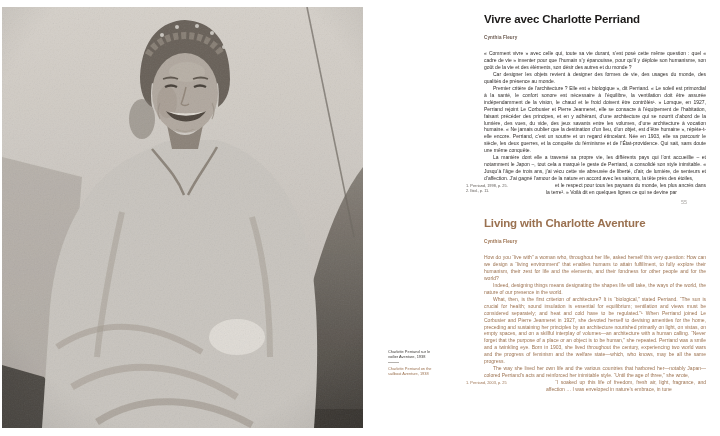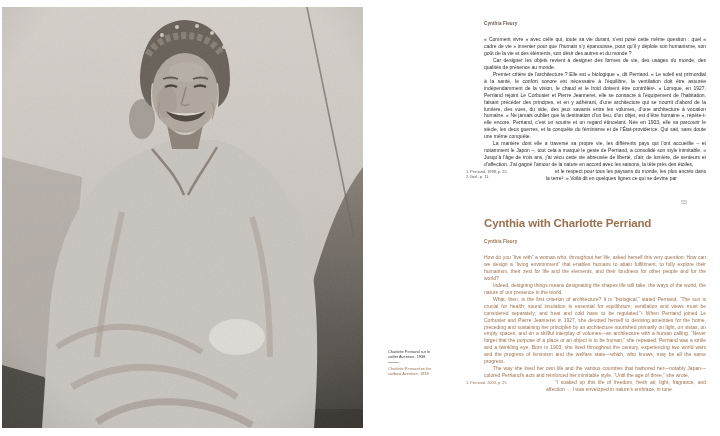--- a/index.html
+++ b/index.html
@@ -117,40 +117,41 @@
         <rect width="361" height="421" filter="url(#grain)" opacity="0.16" style="mix-blend-mode:multiply"></rect>
         <rect width="361" height="421" filter="url(#grain)" opacity="0.10" style="mix-blend-mode:screen"></rect>
         <rect width="361" height="421" fill="url(#vg)"></rect>
       </svg>
     </figure>
   </div>
 
   <div class="right-page">
 
     <section class="col section-fr">
+      <h1 class="title">Vivre avec Charlotte Perriand</h1>
       <div class="author">Cynthia Fleury</div>
       <div class="body">
         <p class="first">« Comment vivre » avec celle qui, toute sa vie durant, s’est posé cette même question : quel « cadre de vie » inventer pour que l’humain s’y épanouisse, pour qu’il y déploie son humanisme, son goût de la vie et des éléments, son désir des autres et du monde ?</p>
         <p>Car designer les objets revient à designer des formes de vie, des usages du monde, des qualités de présence au monde.</p>
         <p>Premier critère de l’architecture ? Elle est « biologique », dit Perriand. « Le soleil est primordial à la santé, le confort sonore est nécessaire à l’équilibre, la ventilation doit être assurée indépendamment de la vision, le chaud et le froid doivent être contrôlés¹. » Lorsque, en 1927, Perriand rejoint Le Corbusier et Pierre Jeanneret, elle se consacre à l’équipement de l’habitation, faisant précéder des principes, et en y adhérant, d’une architecture qui se nourrit d’abord de la lumière, des vues, du vide, des jeux savants entre les volumes, d’une architecture à vocation humaine. « Ne jamais oublier que la destination d’un lieu, d’un objet, est d’être humaine », répète-t-elle encore. Perriand, c’est un sourire et un regard étincelant. Née en 1903, elle va parcourir le siècle, les deux guerres, et la conquête du féminisme et de l’État-providence. Qui sait, sans doute une même conquête.</p>
         <p>La manière dont elle a traversé sa propre vie, les différents pays qui l’ont accueillie – et notamment le Japon –, tout cela a marqué le geste de Perriand, a consolidé son style inimitable. « Jusqu’à l’âge de trois ans, j’ai vécu cette vie abreuvée de liberté, d’air, de lumière, de senteurs et d’affection. J’ai gagné l’amour de la nature en accord avec les saisons, la tête près des étoiles,</p>
         <div class="lastrow">
           <div class="footnotes">
             <div>1. Perriand, 1998, p. 25.</div>
             <div>2. Ibid., p. 11.</div>
           </div>
           <p class="cont">et le respect pour tous les paysans du monde, les plus ancrés dans la terre². » Voilà dit en quelques lignes ce qui se devine par</p>
         </div>
       </div>
     </section>
 
     <div class="pageno">55</div>
 
     <section class="col section-en">
-      <h1 class="title">Cynthia with Charlotte Perriand</h1>
+      <h1 class="title">Living with Charlotte Aventure</h1>
       <div class="author">Cynthia Fleury</div>
       <div class="body">
         <p class="first">How do you “live with” a woman who, throughout her life, asked herself this very question: How can we design a “living environment” that enables humans to attain fulfillment, to fully explore their humanism, their zest for life and the elements, and their fondness for other people and for the world?</p>
         <p>Indeed, designing things means designating the shapes life will take, the ways of the world, the nature of our presence in the world.</p>
         <p>What, then, is the first criterion of architecture? It is “biological,” stated Perriand. “The sun is crucial for health; sound insulation is essential for equilibrium; ventilation and views must be considered separately; and heat and cold have to be regulated.”¹ When Perriand joined Le Corbusier and Pierre Jeanneret in 1927, she devoted herself to devising amenities for the home, preceding and sustaining her principles by an architecture nourished primarily on light, on vistas, on empty spaces, and on a skillful interplay of volumes—an architecture with a human calling. “Never forget that the purpose of a place or an object is to be human,” she repeated. Perriand was a smile and a twinkling eye. Born in 1903, she lived throughout the century, experiencing two world wars and the progress of feminism and the welfare state—which, who knows, may be all the same progress.</p>
         <p>The way she lived her own life and the various countries that harbored her—notably Japan—colored Perriand’s acts and reinforced her inimitable style. “Until the age of three,” she wrote,</p>
         <div class="lastrow">
           <div class="footnotes">
             <div>1. Perriand, 2003, p. 25</div>
           </div>

